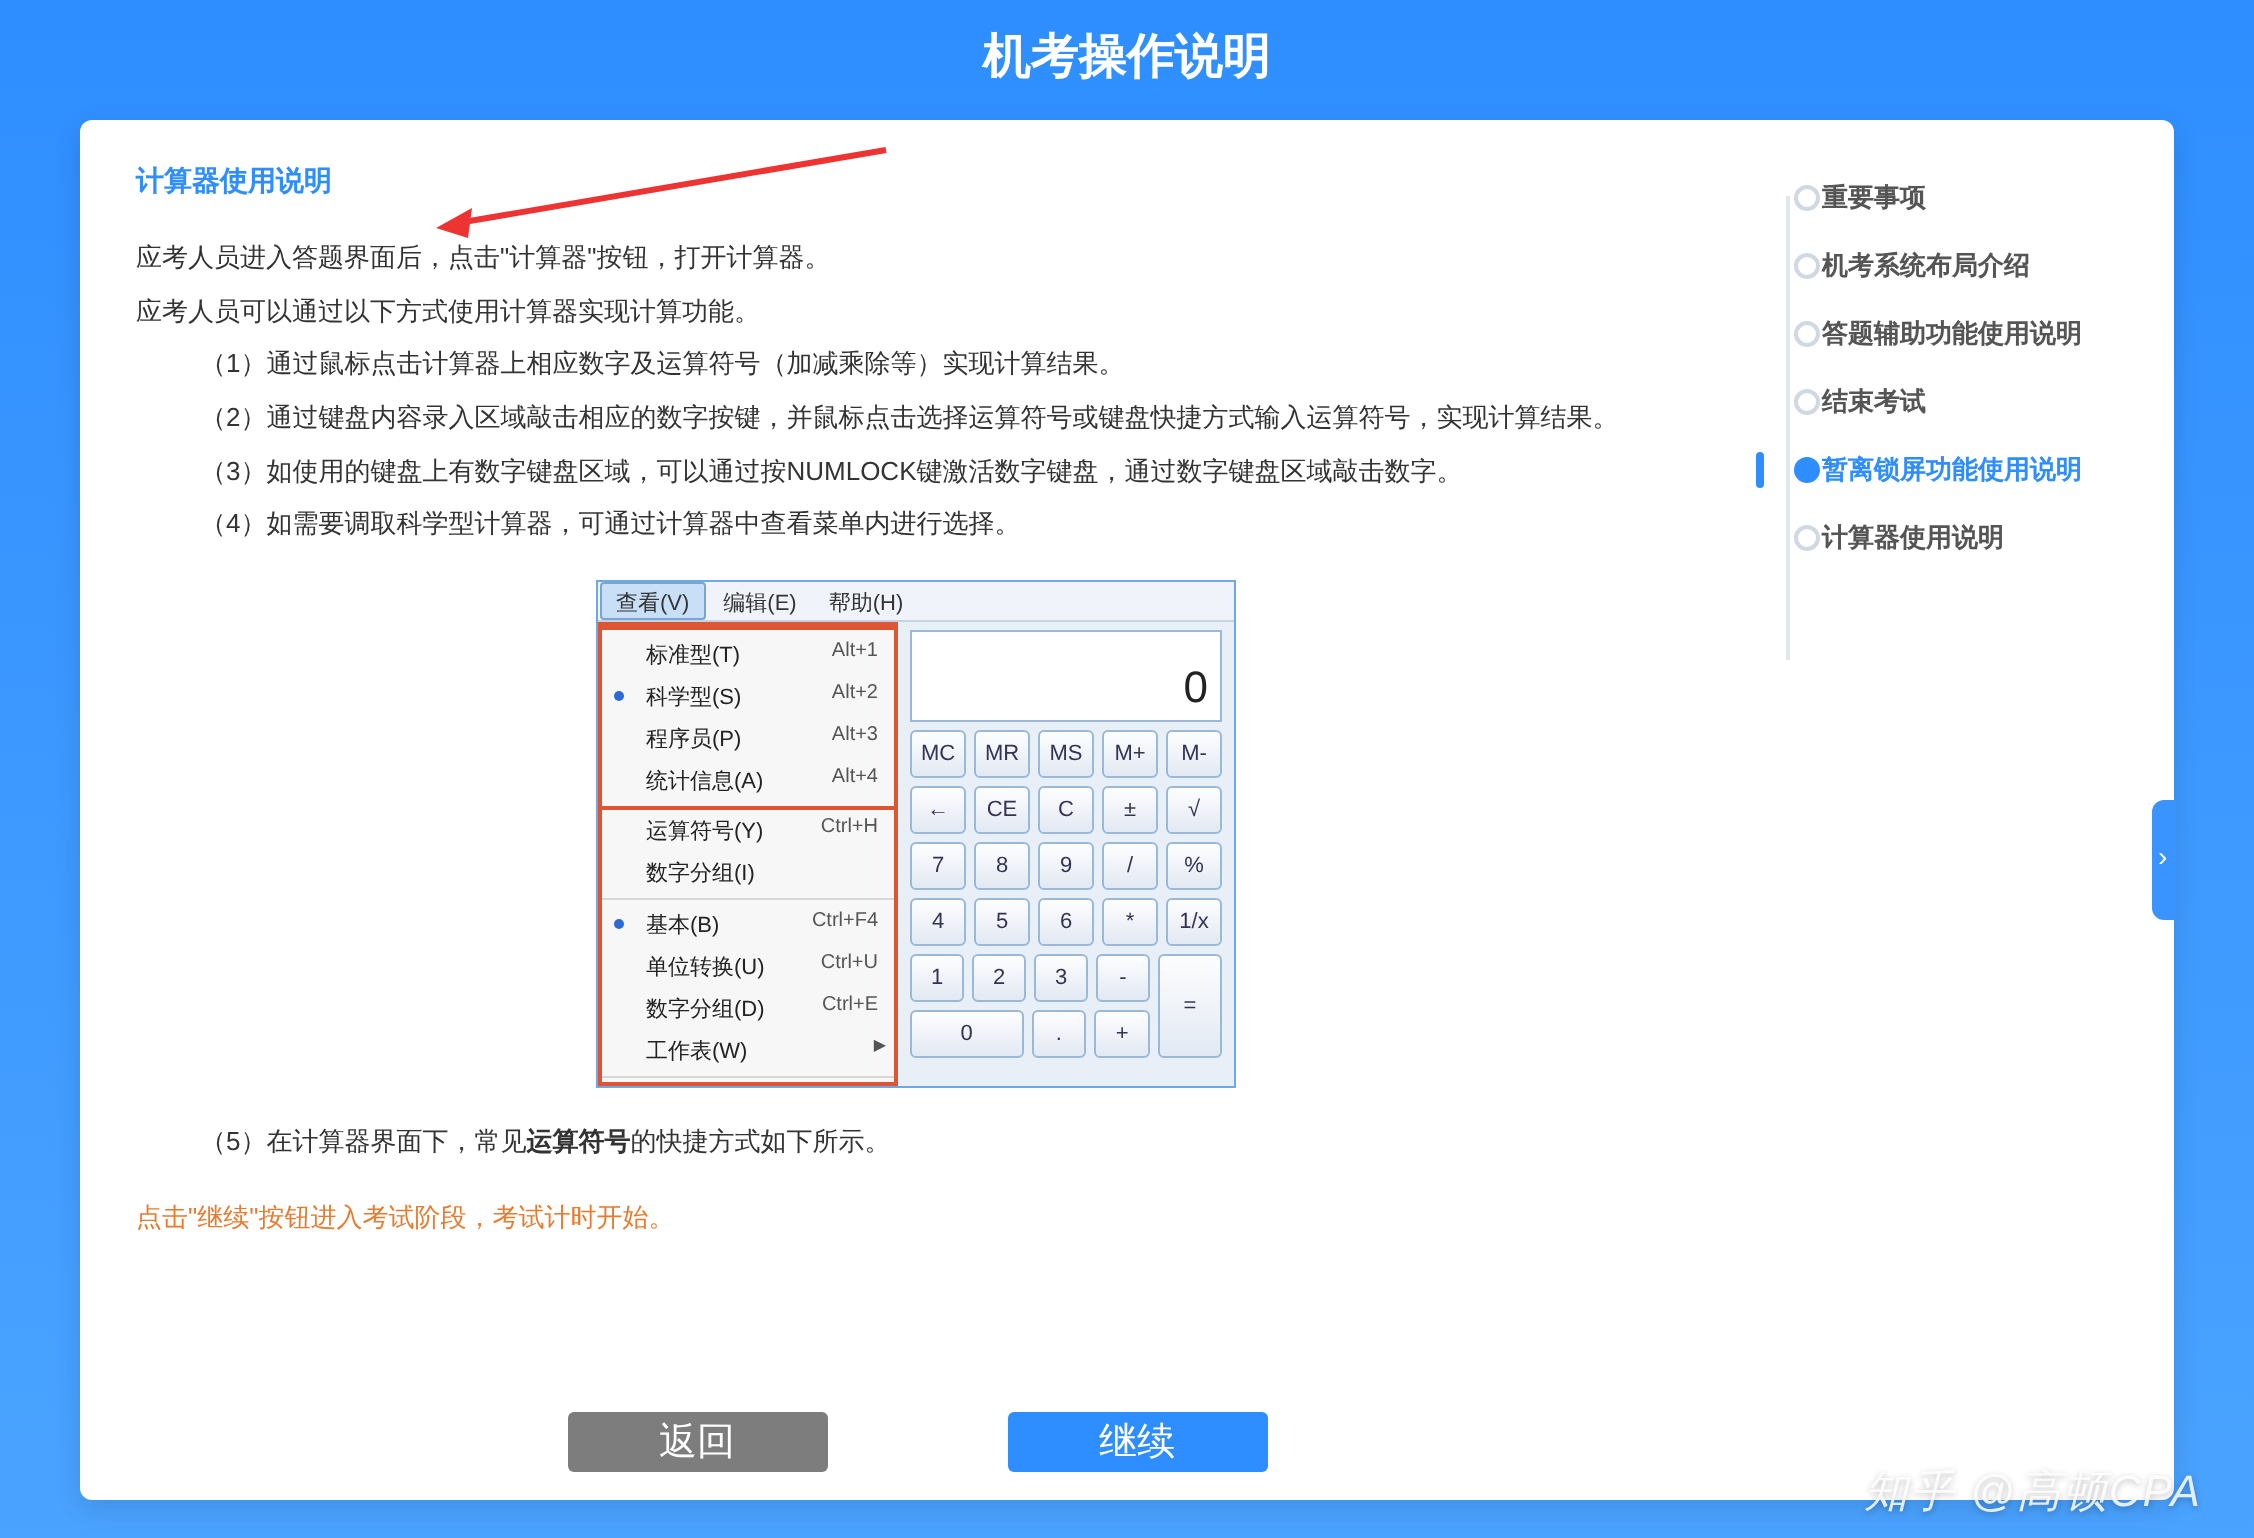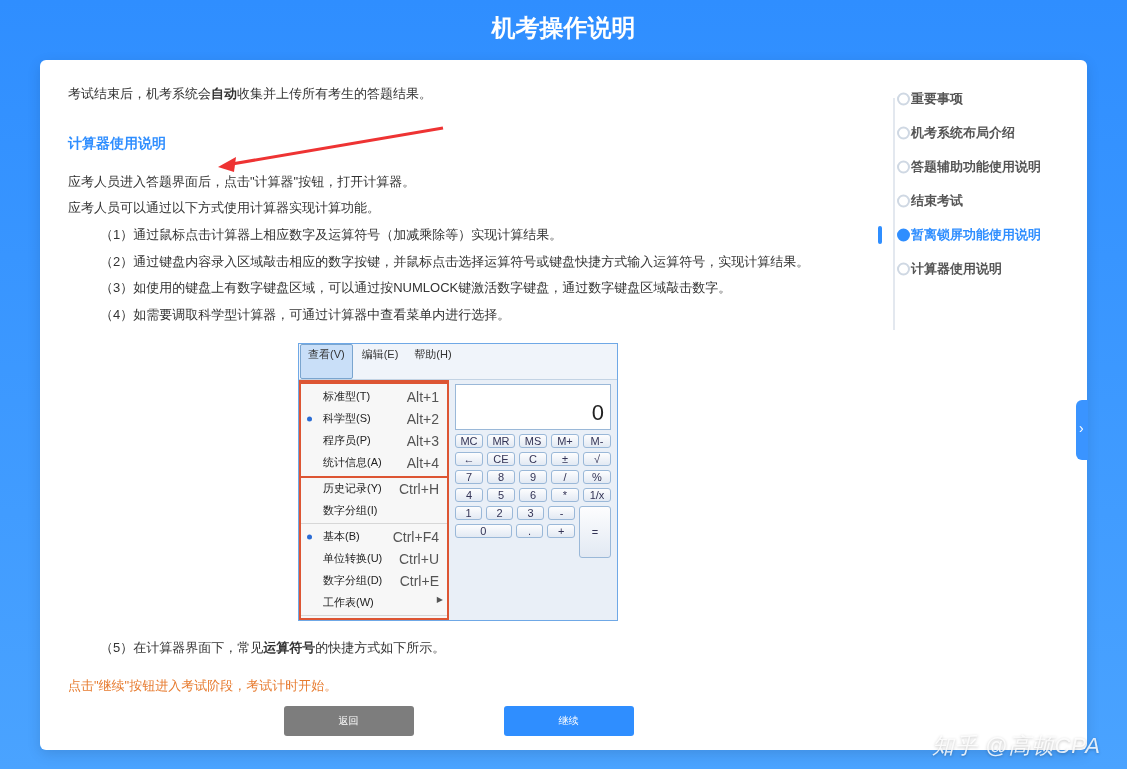--- a/index.html
+++ b/index.html
@@ -50,21 +50,21 @@
   }
   .calc-titlebar .ttl { flex:1; font-size:11px; color:#222; }
   .winbtns { display:flex; gap:0; }
   .winbtn {
     width: 28px; height: 18px; border: 1px solid #7aa5cf;
     background: linear-gradient(180deg,#f4f9ff,#cfe1f3);
     font-size: 10px; line-height: 14px; text-align:center; color:#334;
   }
   .winbtn.close { background: linear-gradient(180deg,#e98b8b,#c33); color:#fff; border-color:#a22; }
   .menubar {
-    display:flex; gap:0; background:#f0f4fa; height:36px;
+    display:flex; gap:0; background:#f0f4fa; height:20px;
     border-bottom:1px solid #c3d3e4; font-size:11px;
   }
   .menubar span { padding:3px 8px; }
   .menubar span.hl { background:#c9dff8; border:1px solid #7aa5cf; border-radius:2px; padding:2px 7px; margin:0 1px; }
   .calc-body { display:flex; }
   .dropdown {
     width: 150px; background:#f7f7f7; border:2px solid #d53; border-right-width:2px;
     padding: 2px 0;
   }
   .dropdown .grp { border-bottom:1px solid #d7d7d7; padding:2px 0; }
@@ -72,47 +72,47 @@
     display:flex; justify-content:space-between; align-items:flex-start;
     padding: 3px 8px 3px 22px; position:relative; color:#222;
   }
   .dropdown .row .dot {
     position:absolute; left:6px; top:50%; transform:translateY(-50%);
     width:5px; height:5px; background:#2b6cd4; border-radius:50%;
   }
   .dropdown .row.sub::after{
     content:"▶"; font-size:8px; color:#555; position:absolute; right:4px;
   }
-  .dropdown .sc { color:#555; font-size:14px; }
+  .dropdown .sc { color:#555; font-size:10px; }
   .dropdown .redbox {
     border:2px solid #d53; margin: -2px; padding:2px 0;
   }
   .calc-right { flex:1; padding:4px 6px; }
   .display {
     background:#fff; border:1px solid #9ab8d8; height:46px; margin-bottom:4px;
     display:flex; align-items:flex-end; justify-content:flex-end;
     padding:3px 6px; font-size:22px; color:#222;
   }
   .btnrow { display:flex; gap:4px; margin-bottom:4px; }
   .cbtn {
-    flex:1; height:14px; background:linear-gradient(180deg,#fdfdfe,#e2e9f3);
+    flex:1; height:24px; background:linear-gradient(180deg,#fdfdfe,#e2e9f3);
     border:1px solid #9ab8d8; border-radius:3px; font-size:11px;
     display:flex; align-items:center; justify-content:center; color:#335;
   }
   .cbtn.wide { flex:2.12; }
   .cbtn.tall { height:52px; }
   .note5 { margin-top:12px; }
   .warning { color:#e77b2f; font-size:13px; margin-top:16px; font-weight: 500;}
   .footer-btns {
     position:absolute; bottom:14px; left:0; right:0;
     display:flex; justify-content:center; gap:90px;
   }
   .fbtn {
     width:130px; height:30px; border:none; border-radius:3px;
-    color:#fff; font-size:10px; cursor:pointer;margin-top:44px;
+    color:#fff; font-size:19px; cursor:pointer;margin-top:44px;
   }
   .fbtn.back { background:#7d7d7d; }
   .fbtn.cont { background:#2f8eff; }
 
   
   .sidebar {
     width:210px; padding:22px 14px 22px 10px; position:relative;
   }
   .timeline {
     position:absolute; left:16px; top:38px; width:2px; bottom:420px;
@@ -150,23 +150,20 @@
   b{ font-weight:700; }
 </style>
 </head>
 <body>
 
 <div class="page-title">机考操作说明</div>
 
 <div class="panel">
   <div class="content">
 
-    <p class="intro">
-      <span>考试结束后，机考系统会</span><b>自动</b><span>收集并上传所有考生的答题结果。</span>
-    </p>
 
     <div class="arrow-wrap">
       <span class="section-title">计算器使用说明</span>
       <svg class="arrow" viewBox="0 0 230 50">
         <line x1="225" y1="3" x2="8" y2="40" stroke="#e33" stroke-width="3"></line>
         <polygon points="0,42 18,32 16,47" fill="#e33"></polygon>
       </svg>
     </div>
 
     <div class="body-text">
@@ -201,21 +198,21 @@
                   <span>程序员(P)</span>
                   <span class="sc">Alt+3</span>
                 </div>
               <div class="row">
                   <span>统计信息(A)</span>
                   <span class="sc">Alt+4</span>
                 </div>
             </div>
             <div class="grp">
               <div class="row">
-                  <span>历史记录(Y)</span>
+                  <span>运算符号(Y)</span>
                   <span class="sc">Ctrl+H</span>
                 </div>
               <div class="row">
                   <span>数字分组(I)</span>
                 </div>
             </div>
             <div class="grp">
               <div class="row">
                   <span class="dot"></span>
                   <span>基本(B)</span>

